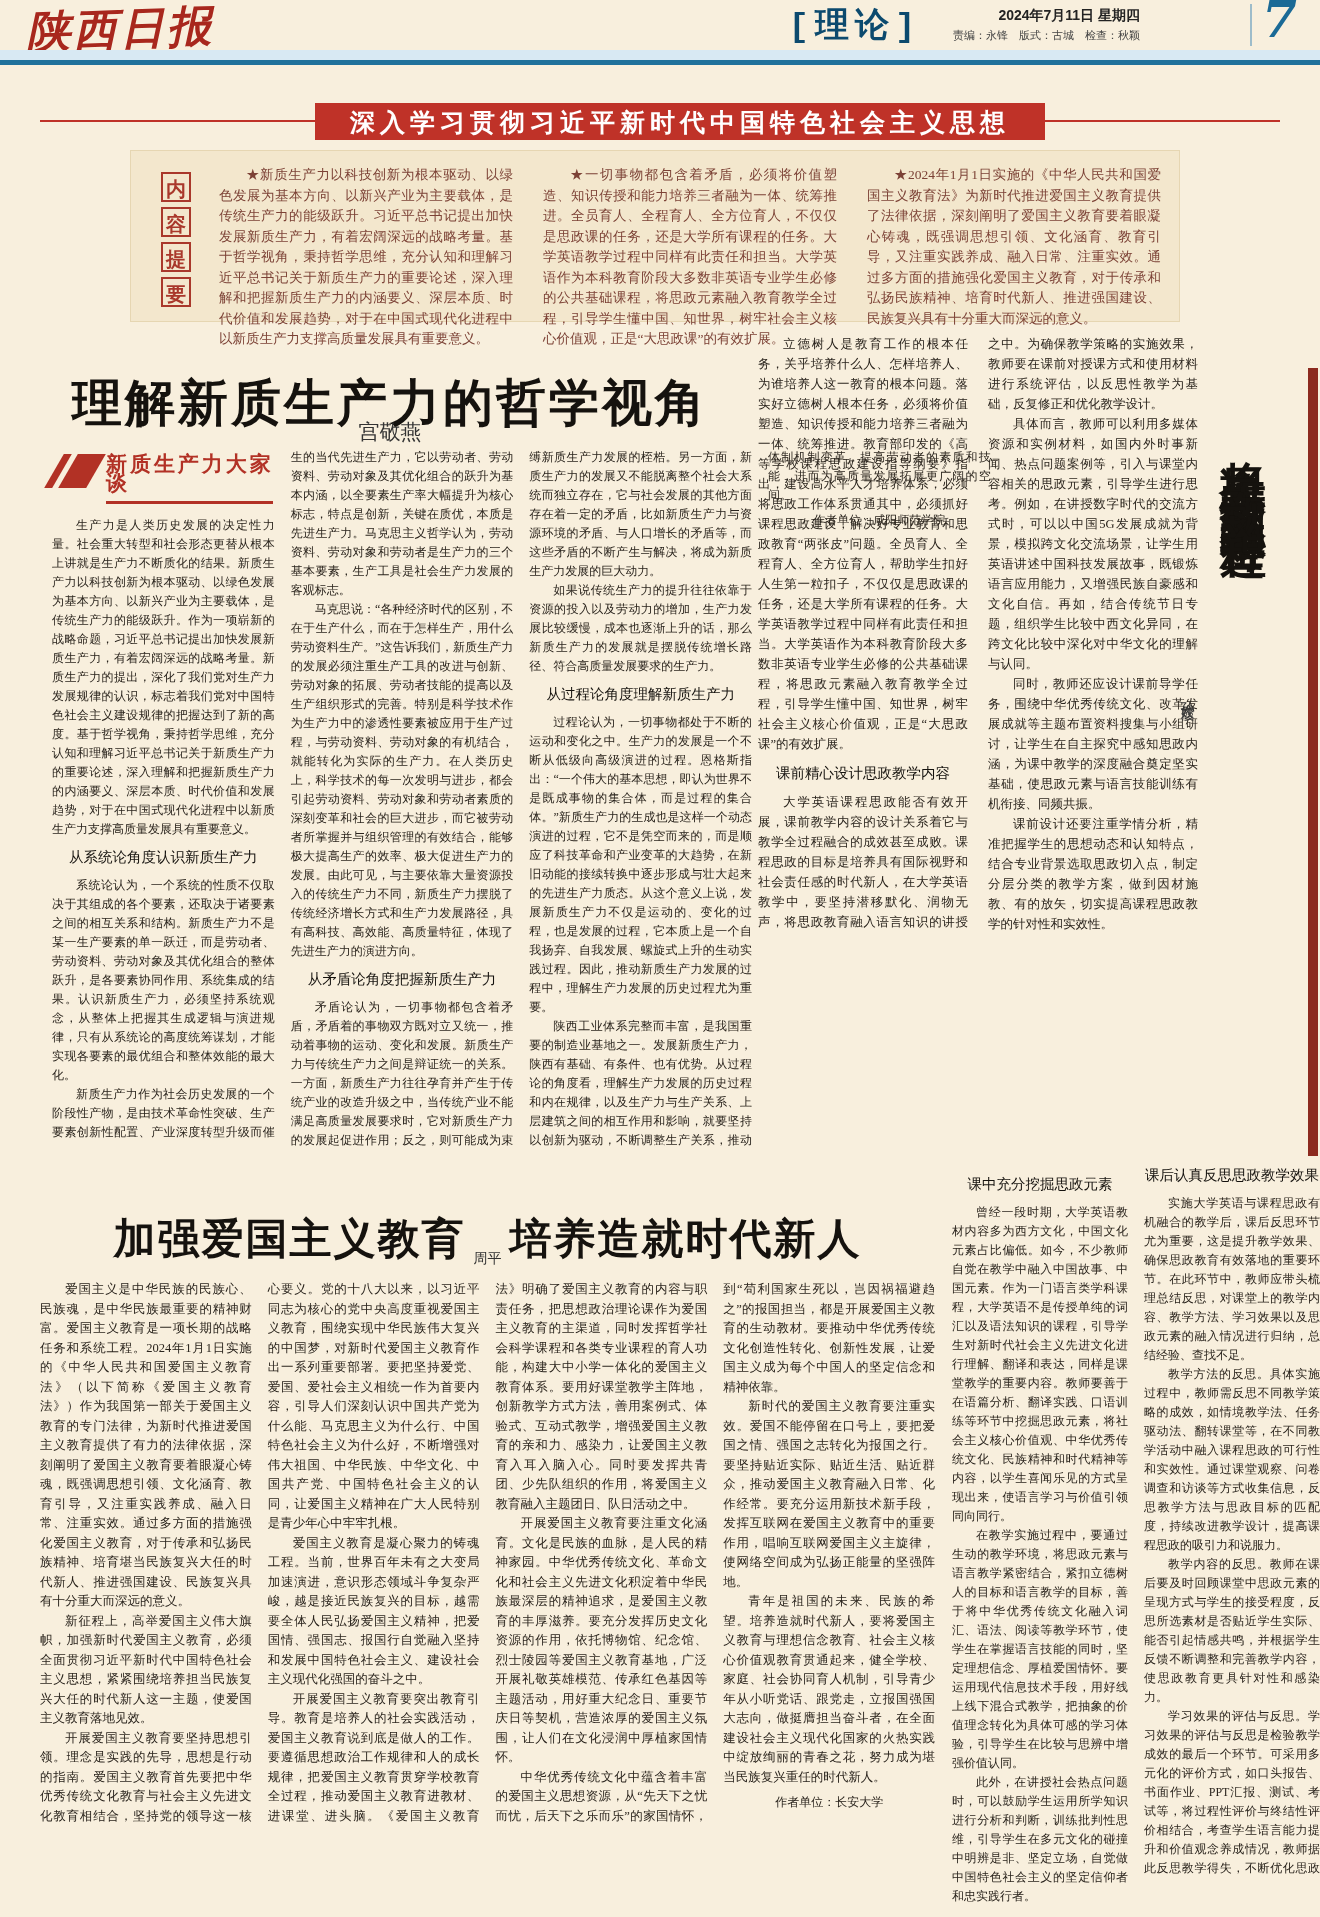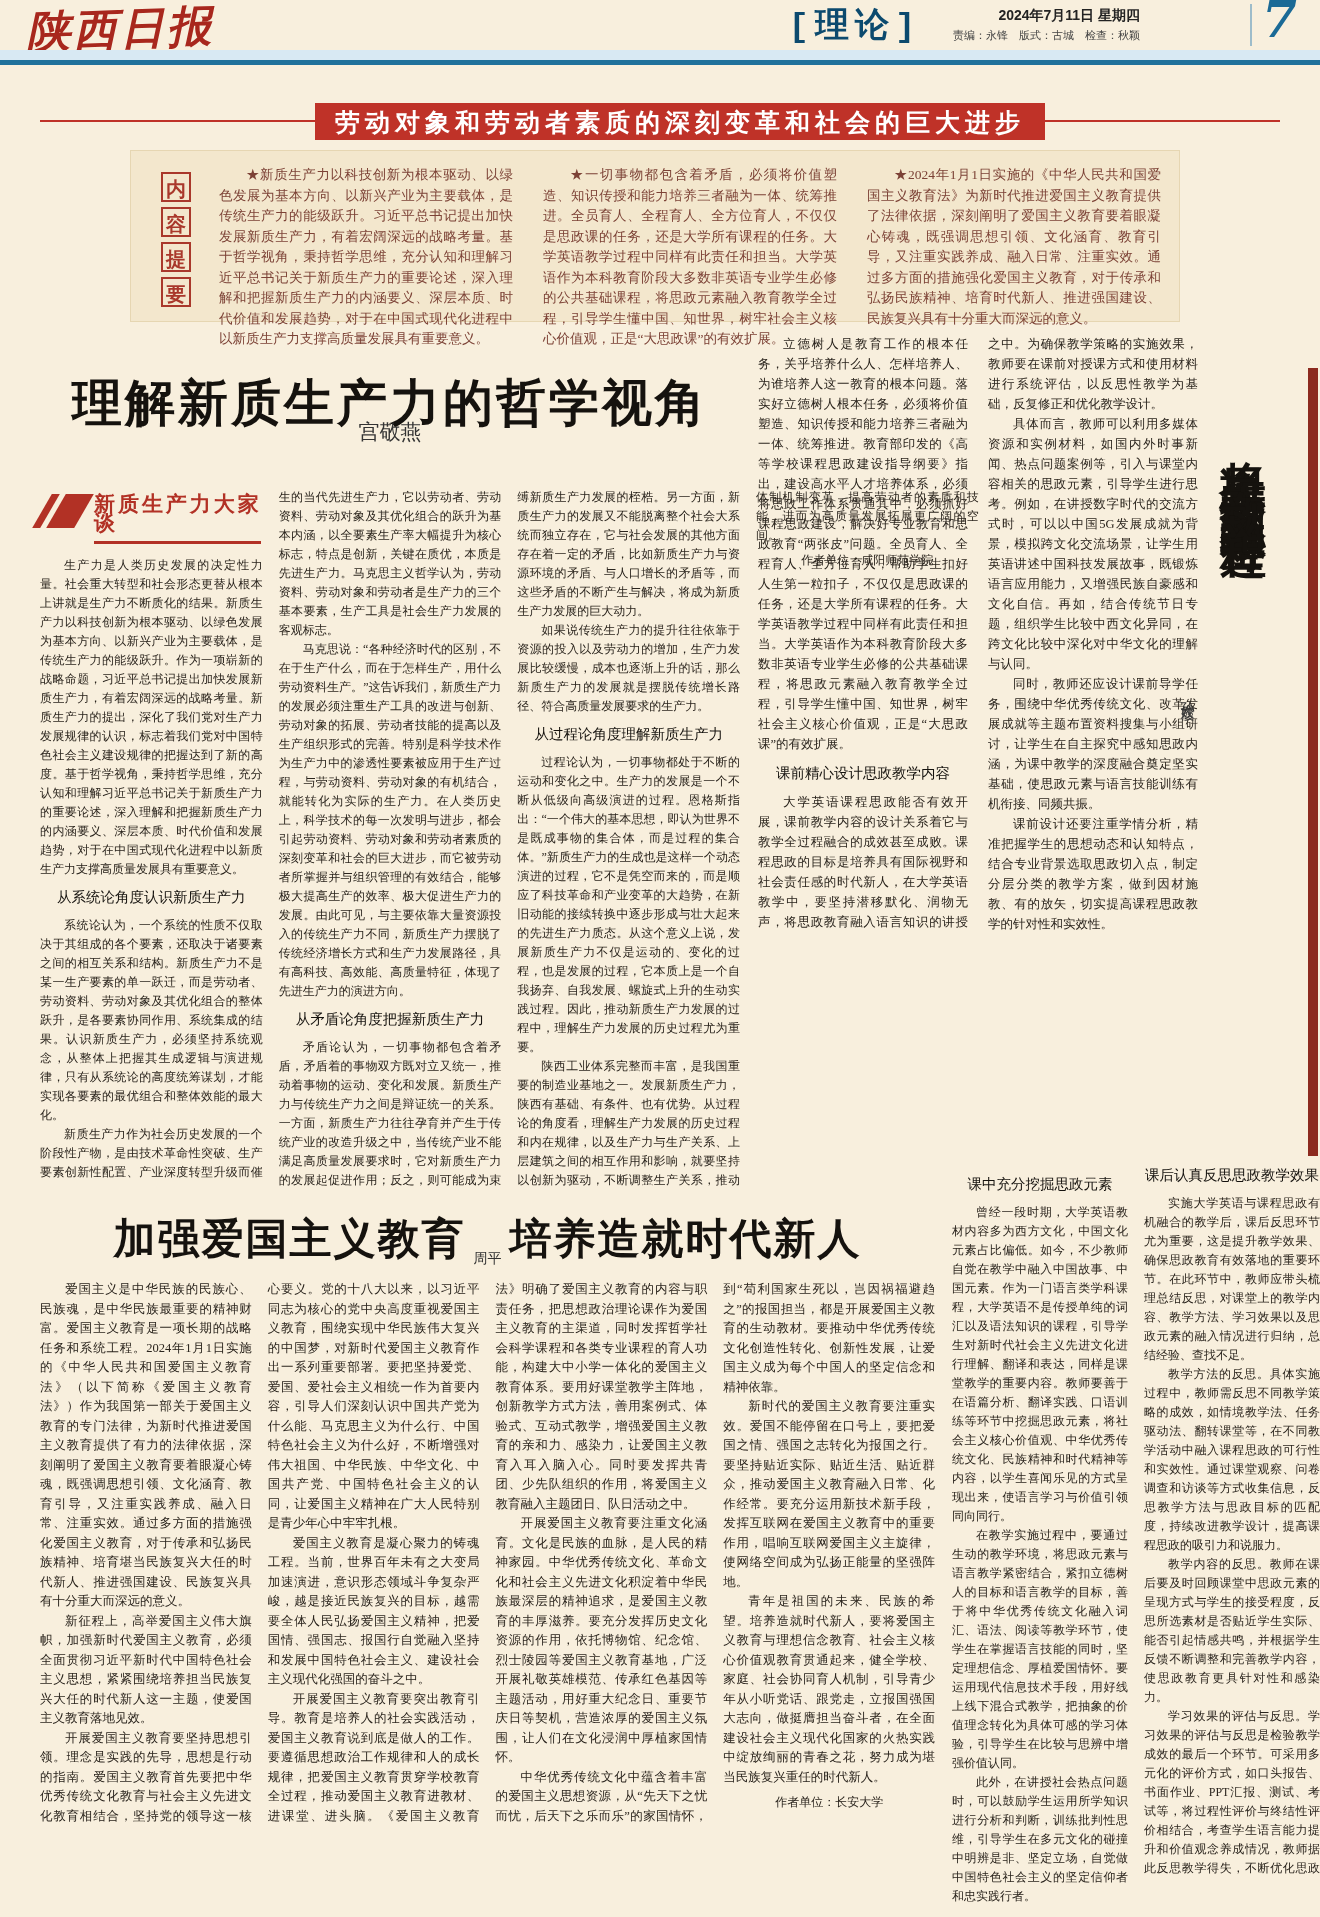--- a/index.html
+++ b/index.html
@@ -53,21 +53,21 @@
                       background:#b23125;transform:skewX(-30deg);}
   .talk-label::after{content:"";position:absolute;left:2px;top:4px;width:8px;height:34px;
                       background:#b23125;transform:skewX(-30deg);}
   .talk-label-text{display:block;font-size:21px;font-weight:bold;color:#b23125;letter-spacing:2px;
                       border-bottom:3px solid #b23125;padding-bottom:9px;
                       font-family:"Liberation Sans",sans-serif;}
 
   
   .main-title{left:40px;top:336px;width:700px;font-size:50px;letter-spacing:3px;}
   .main-byline{left:40px;top:418px;width:700px;}
-  .main-flow{left:40px;top:448px;width:700px;height:712px;column-count:3;column-gap:16px;margin-top:40px;}
+  .main-flow{left:52px;top:448px;width:700px;height:712px;column-count:3;column-gap:16px;}
 
   
   .right-flow-top{left:758px;top:334px;width:440px;height:818px;column-count:2;column-gap:20px;
                   font-size:12.5px;line-height:20px;}
   .vertical-title{position:absolute;left:1213px;top:424px;height:734px;writing-mode:vertical-rl;
                   font-size:46px;font-weight:bold;letter-spacing:6px;color:#15120e;
                   font-family:"Liberation Sans","DejaVu Sans",sans-serif;}
   .vertical-byline{position:absolute;left:1178px;top:690px;writing-mode:vertical-rl;font-size:14px;
                   color:#333;letter-spacing:3px;}
   .maroon-bar{position:absolute;left:1308px;top:368px;width:10px;height:788px;background:#8c2a1f;}
@@ -89,21 +89,21 @@
   <div class="date-block">
     <div class="date-line">2024年7月11日 星期四</div>
     <div class="editors-line">责编：永锋　版式：古城　检查：秋颖</div>
   </div>
   <div class="header-vrule"></div>
   <div class="page-no">7</div>
   <div class="band"></div>
   <div class="teal-rule"></div>
 
   <div class="red-hline"></div>
-  <div class="banner">劳动对象和劳动者素质的深刻变革和社会的巨大进步</div>
+  <div class="banner">深入学习贯彻习近平新时代中国特色社会主义思想</div>
 
   <section class="summary">
     <div class="summary-label">
       <span>内</span>
       <span>容</span>
       <span>提</span>
       <span>要</span>
     </div>
     <div class="summary-bullets">
       <p>★新质生产力以科技创新为根本驱动、以绿色发展为基本方向、以新兴产业为主要载体，是传统生产力的能级跃升。习近平总书记提出加快发展新质生产力，有着宏阔深远的战略考量。基于哲学视角，秉持哲学思维，充分认知和理解习近平总书记关于新质生产力的重要论述，深入理解和把握新质生产力的内涵要义、深层本质、时代价值和发展趋势，对于在中国式现代化进程中以新质生产力支撑高质量发展具有重要意义。</p>

